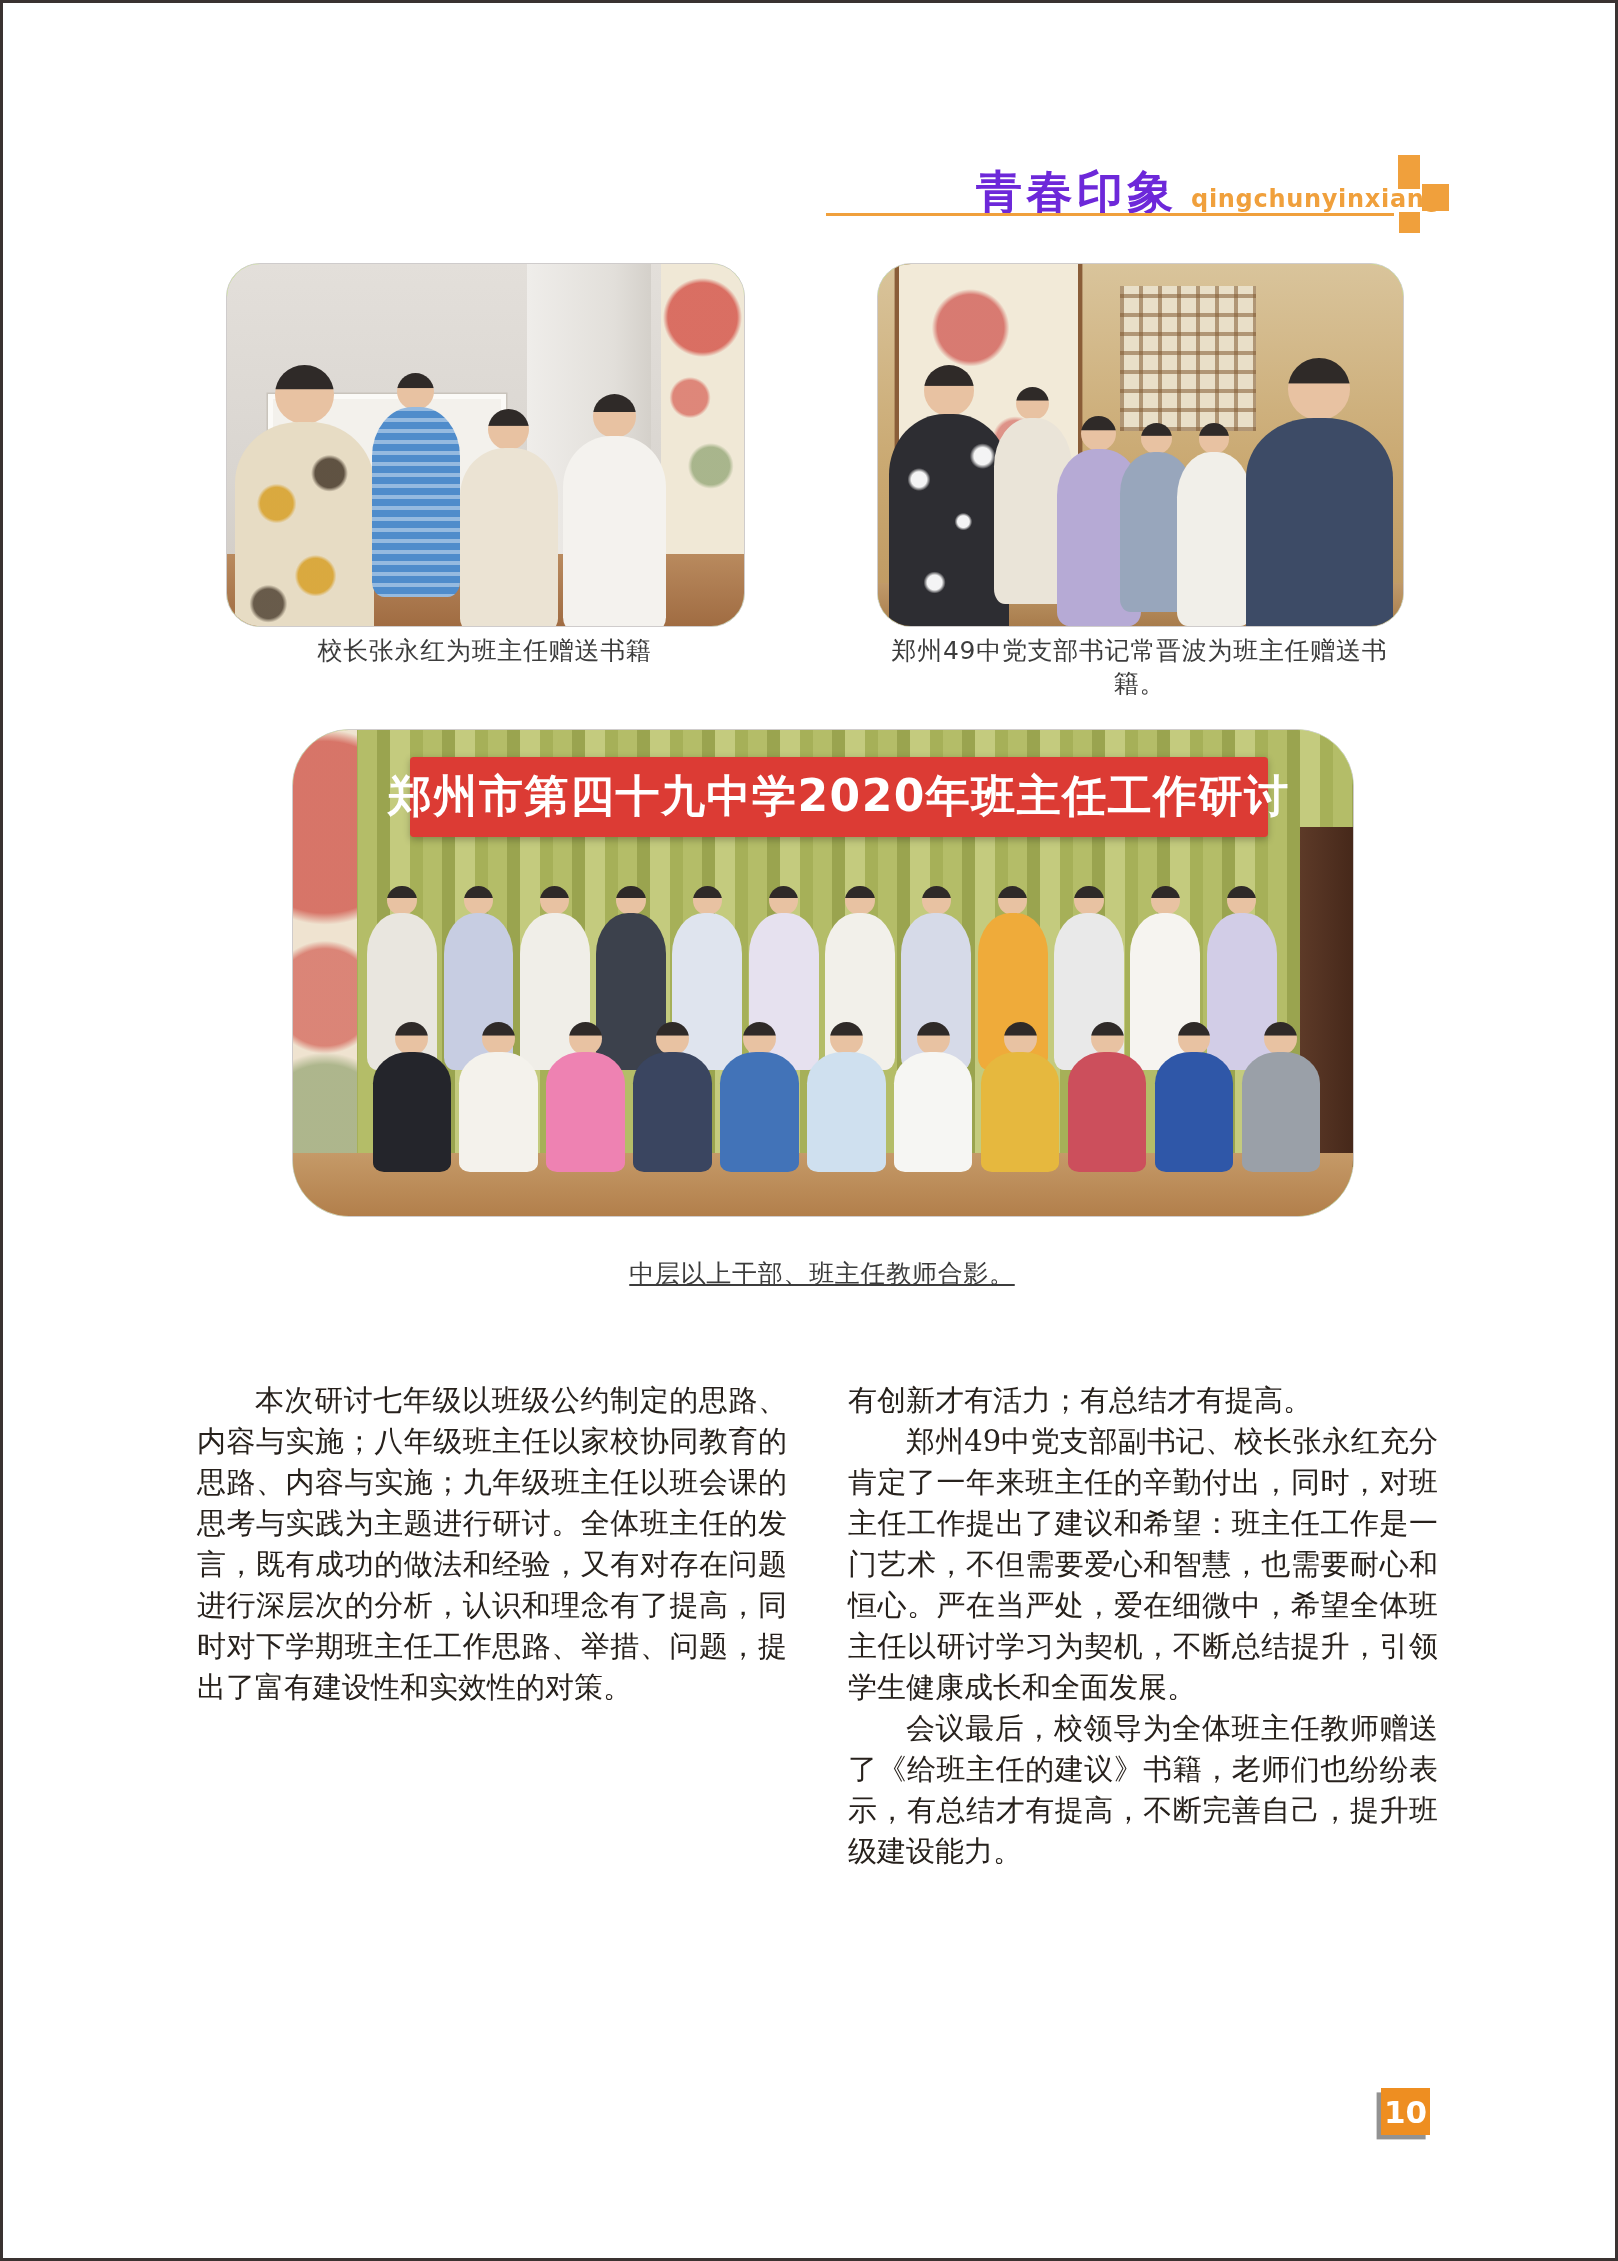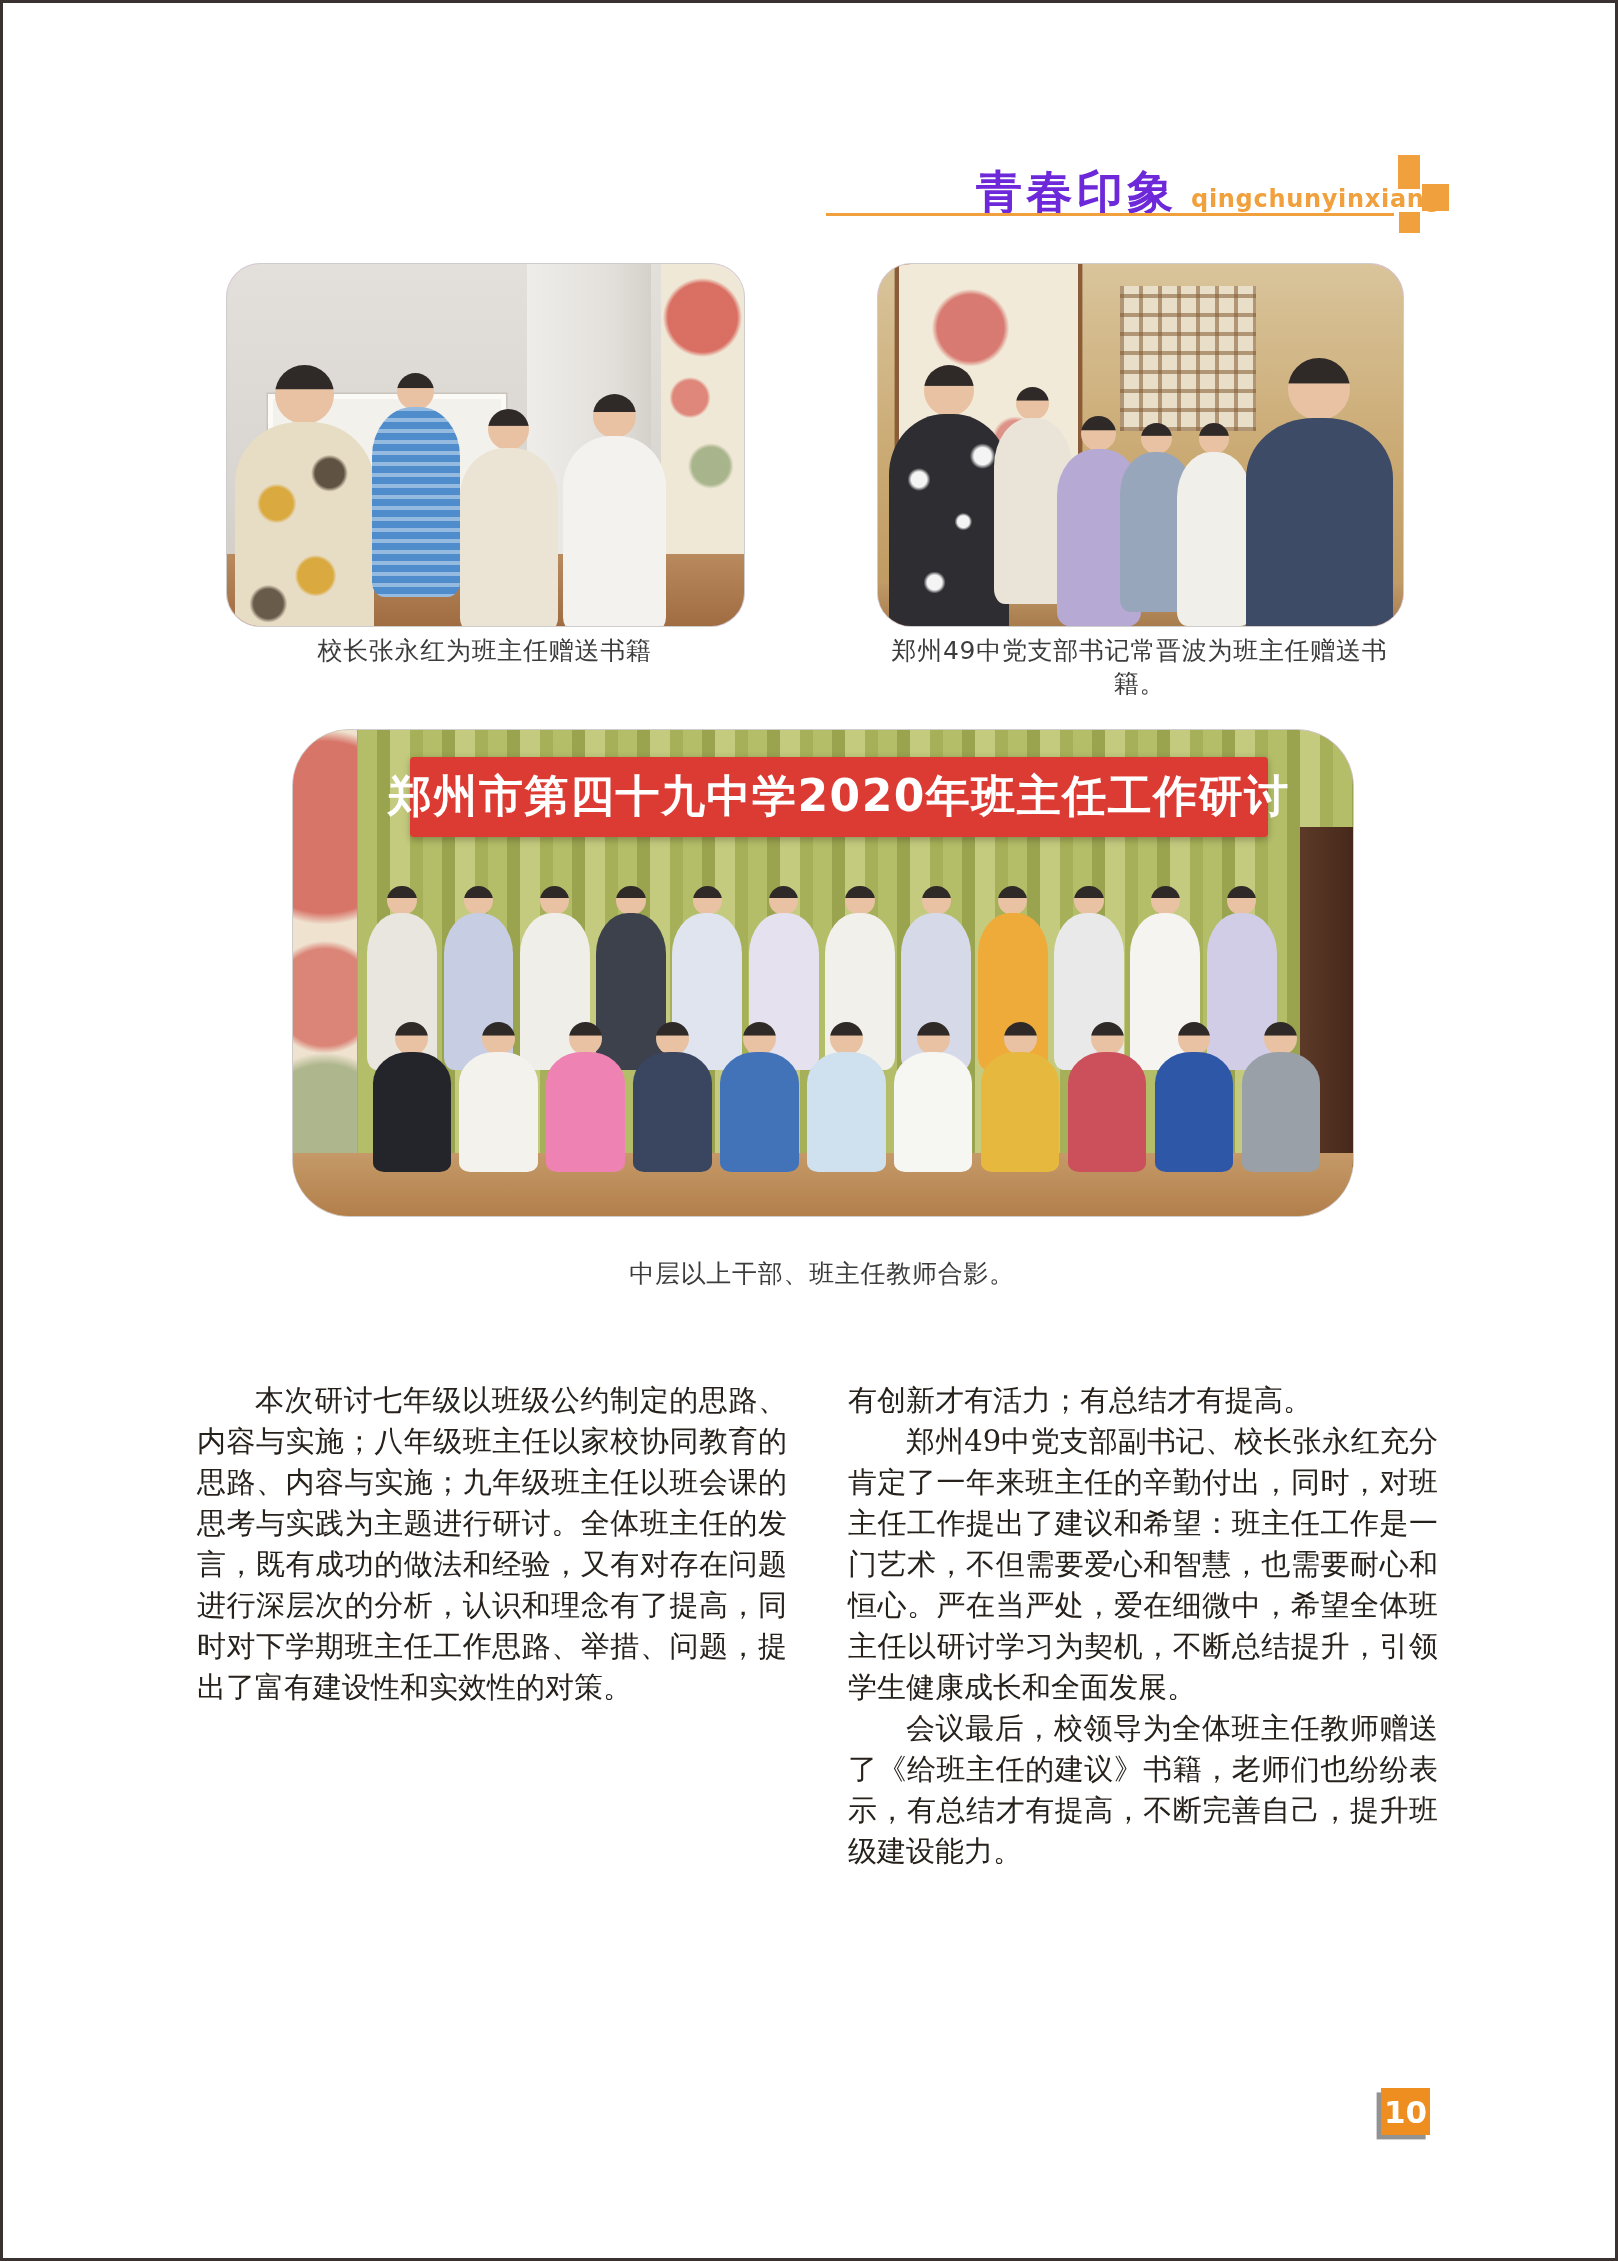--- a/index.html
+++ b/index.html
@@ -18,31 +18,31 @@
     font-size:24px;font-weight:bold;color:#f0a03c;letter-spacing:0.7px;
   }
   .mast-rule{position:absolute;left:823px;top:210px;width:568px;height:2.9px;background:#f0a03c;}
   .deco-sq{position:absolute;background:#f0a03c;}
   .sq-a{left:1395px;top:152px;width:22px;height:34px;}
   .sq-b{left:1419px;top:181px;width:26.5px;height:26.5px;}
   .sq-c{left:1396px;top:209px;width:20.6px;height:20.6px;}
   
   .photo{
     position:absolute;overflow:hidden;border-radius:34px;
-    border:0.7px solid #cfcccc;background:#f0abfc;
+    border:0.7px solid #cfcccc;background:#bef264;
   }
   .photo1{left:223px;top:260px;width:517px;height:362px;}
   .photo2{left:874px;top:260px;width:525px;height:362px;}
   .groupphoto{left:289px;top:726px;width:1060px;height:486px;border-radius:57px;}
   .caption{
     position:absolute;font-size:25px;color:#3c3c3c;text-align:center;letter-spacing:0.7px;
   }
   .cap1{left:223px;top:631px;width:517px;}
   .cap2{left:874px;top:631px;width:525px;}
-  .capg{left:289px;top:1254px;width:1060px;}
+  .capg{left:289px;top:1254px;width:1060px;text-decoration:underline;}
   
   .abs{position:absolute;}
   .wall1{left:0;top:0;right:0;bottom:0;background:linear-gradient(180deg,#e3dfda 0%,#d9d5d0 60%,#cfc9c2 100%);}
   .art-frame{left:8%;top:36%;width:44%;height:34%;background:#f3f1ec;border:5.2px solid #fbfaf7;box-shadow:0 0 0 1.5px #c9c4bc;}
   .pillar{left:58%;top:0;width:24%;height:86%;background:linear-gradient(90deg,#efedea,#e2dfda 70%,#d4d0ca);}
   .screen-floral{right:0;top:0;width:16%;height:82%;
     background:#f0e8d6;
     background-image:radial-gradient(circle at 50% 18%,rgba(210,70,60,.75) 0 14%,transparent 16%),
       radial-gradient(circle at 35% 45%,rgba(210,70,60,.6) 0 10%,transparent 12%),
       radial-gradient(circle at 60% 68%,rgba(110,140,80,.55) 0 9%,transparent 11%);

